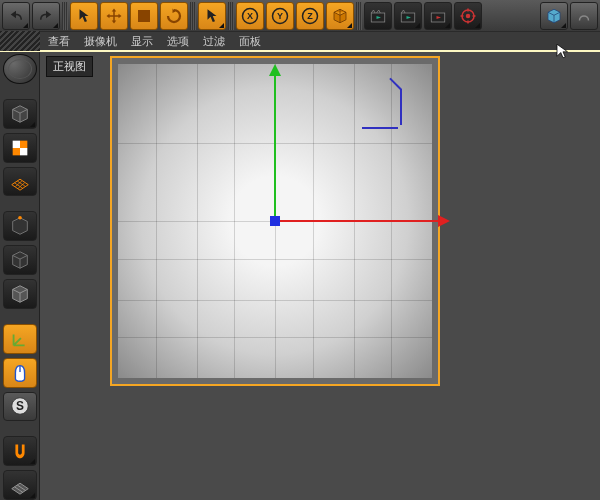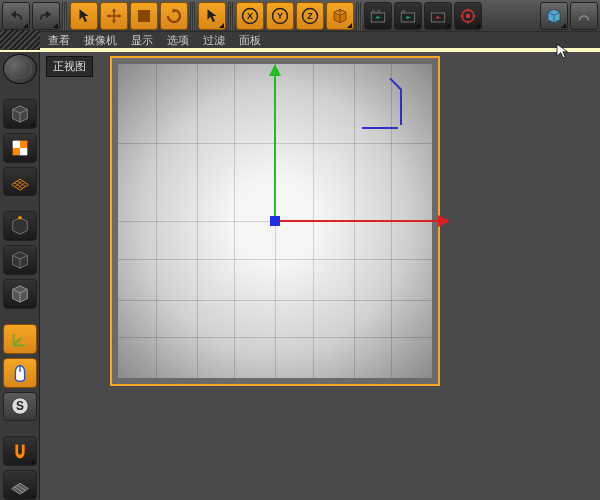--- a/index.html
+++ b/index.html
@@ -5,21 +5,21 @@
 * { margin: 0; padding: 0; box-sizing: border-box; }
 body { background: #4a4a4a; font-family: sans-serif; font-size: 11px; color: #ccc; width: 600px; height: 500px; overflow: hidden; position: relative; }
 .toolbar-top { height: 32px; background: linear-gradient(#5a5a5a, #3a3a3a); display: flex; align-items: center; padding: 0 2px; gap: 2px; border-bottom: 1px solid #2a2a2a; }
 .tbtn { width: 28px; height: 28px; background: linear-gradient(#6a6a6a, #3a3a3a); border: 1px solid #222; border-radius: 3px; display: flex; align-items: center; justify-content: center; cursor: pointer; position: relative; }
 .tbtn.active { background: linear-gradient(#f5a623, #d88617); border-color: #8a5000; }
 .tbtn.dark { background: linear-gradient(#333, #1a1a1a); }
 .tbtn svg { width: 18px; height: 18px; }
 .corner-tri { position: absolute; bottom: 1px; right: 1px; width: 0; height: 0; border-left: 5px solid transparent; border-bottom: 5px solid #111; }
 .sep { width: 6px; height: 28px; background: repeating-linear-gradient(90deg, #333 0 1px, #555 1px 2px); }
 .spacer { flex: 1; }
-.row2 { height: 20px; background: #3a3a3a; display: flex; align-items: center; border-bottom: 4px solid #fef9c3; }
+.row2 { height: 20px; background: #3a3a3a; display: flex; align-items: center; border-bottom: 2px solid #fef9c3; }
 .handle { width: 40px; height: 20px; background: repeating-linear-gradient(135deg, #222 0 2px, #444 2px 4px); }
 .menu { display: flex; gap: 14px; padding-left: 8px; }
 .menu span { cursor: pointer; }
 .main { display: flex; height: calc(100% - 52px); }
 .sidebar-outer { width: 40px; background: #3a3a3a; border-right: 1px solid #222; display: flex; flex-direction: column; align-items: center; padding-top: 2px; gap: 4px; }
 .sbtn { width: 34px; height: 34px; background: linear-gradient(#5a5a5a, #3a3a3a); border: 1px solid #222; border-radius: 4px; display: flex; align-items: center; justify-content: center; cursor: pointer; position: relative; }
 .sbtn.dark { background: linear-gradient(#333,#1a1a1a); }
 .sbtn.orange { background: linear-gradient(#f5a623,#d88617); border-color:#8a5000; }
 .sbtn svg { width: 22px; height: 22px; }
 .sgap { height: 8px; }

